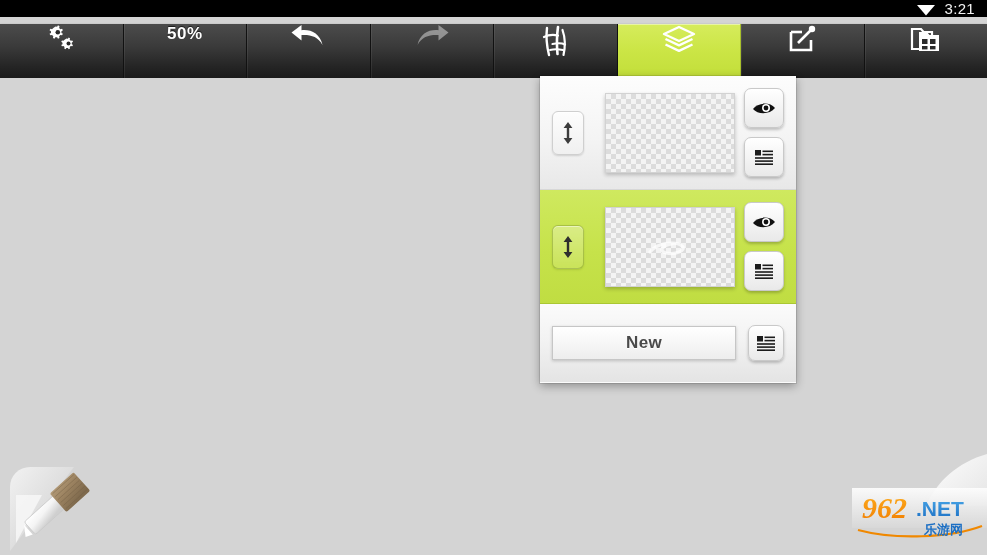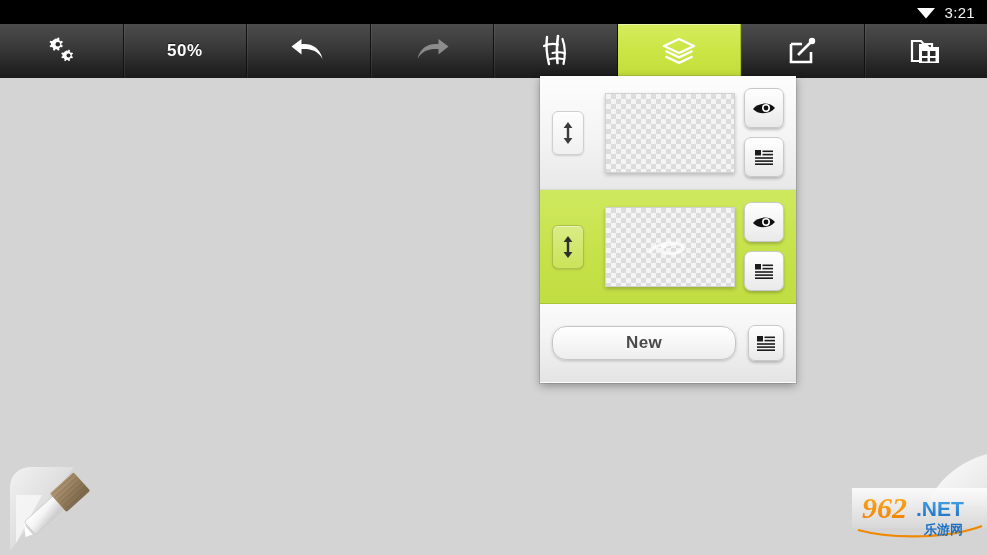--- a/index.html
+++ b/index.html
@@ -10,21 +10,21 @@
     width: 987px; height: 555px;
     overflow: hidden;
     position: relative;
     font-family: "Liberation Sans", sans-serif;
     -webkit-font-smoothing: antialiased;
   }
 
   
   #status-bar {
     position: absolute; left: 0; top: 0;
-    width: 987px; height: 24px;
+    width: 987px; height: 17px;
     background: #000;
     display: flex; align-items: center; justify-content: flex-end;
     padding-right: 12px;
     box-sizing: border-box;
   }
   #status-bar .wifi {
     width: 20px; height: 14px;
     margin-right: 9px;
     display: block;
   }
@@ -40,21 +40,21 @@
     position: absolute; left: 0; top: 24px;
     width: 987px; height: 54px;
     display: flex;
     background: linear-gradient(to bottom, #4c4c4c 0%, #3a3a3a 42%, #242424 80%, #1b1b1b 100%);
     box-shadow: 0 1px 2px rgba(0,0,0,.55);
     box-sizing: border-box;
   }
   .tb-btn {
     flex: 1 1 0;
     position: relative;
-    display: flex; align-items: center; justify-content: center;
+    display: flex; justify-content: center;
     border-right: 1px solid #111;
     box-shadow: inset 1px 0 0 rgba(255,255,255,.07);
     box-sizing: border-box;
   }
   .tb-btn:first-child { box-shadow: none; }
   .tb-btn:last-child { border-right: none; }
   .tb-btn.active {
     background: linear-gradient(to bottom, #d6ec5c 0%, #cbe545 50%, #c2de3a 100%);
     border-right: 1px solid #a8c02c;
     box-shadow: inset 0 1px 0 rgba(255,255,255,.45);
@@ -164,21 +164,21 @@
     height: 78px;
     display: flex; align-items: center;
     padding: 0 12px;
     box-sizing: border-box;
     background: linear-gradient(to bottom, #fbfbfb 0%, #f2f2f2 48%, #e4e4e4 100%);
   }
   #new-layer-button {
     flex: 1 1 auto;
     height: 34px;
     margin-right: 12px;
-    border-radius: 14px;
+    border-radius: 0;
     border: 1px solid #c6c6c6;
     background: linear-gradient(to bottom, #ffffff 0%, #f7f7f7 48%, #ededed 100%);
     box-shadow: 0 1px 3px rgba(0,0,0,.20), inset 0 1px 0 #fff;
     display: flex; align-items: center; justify-content: center;
     color: #4a4a4a;
     font-size: 17px;
     font-weight: bold;
     letter-spacing: .3px;
     text-shadow: 0 1px 0 #fff;
     box-sizing: border-box;

